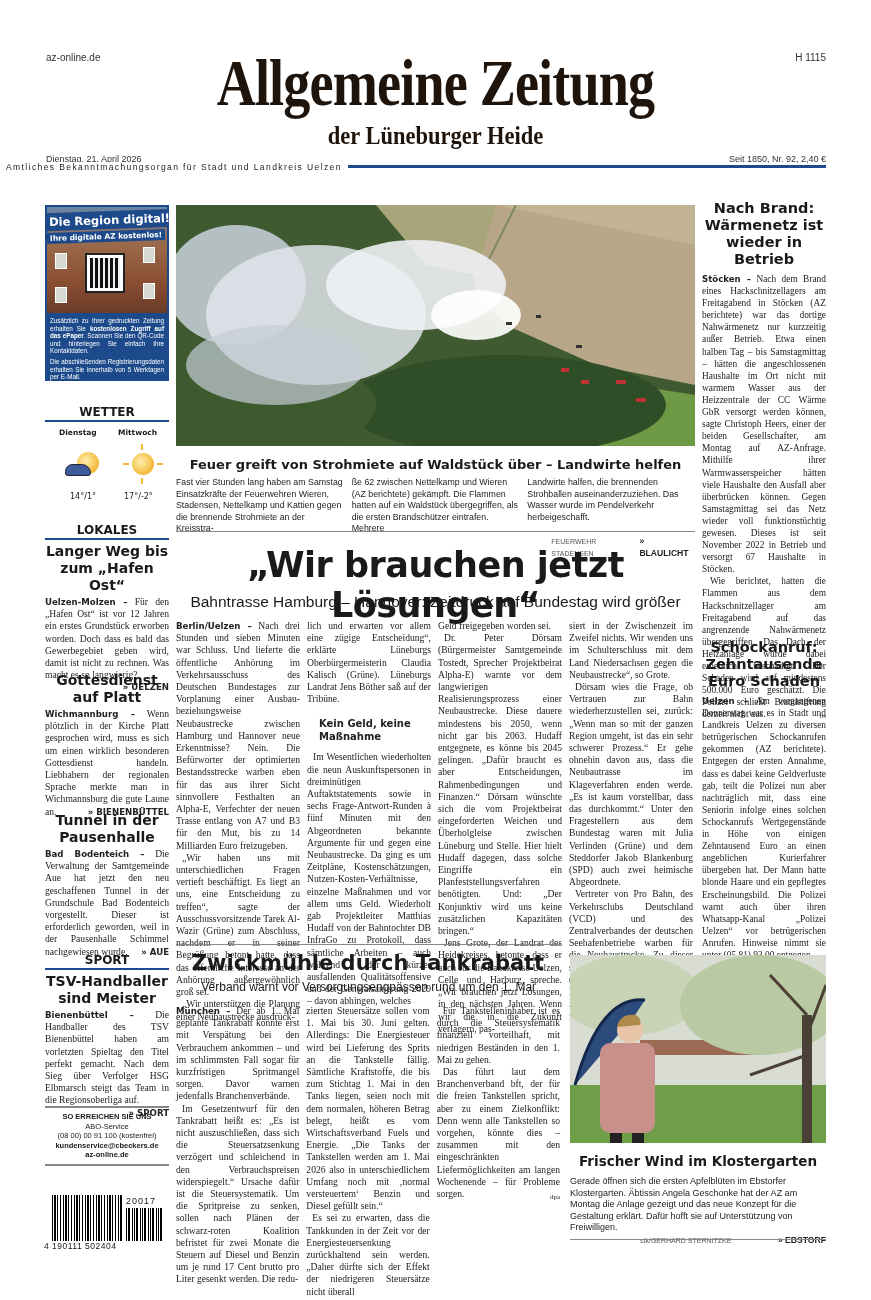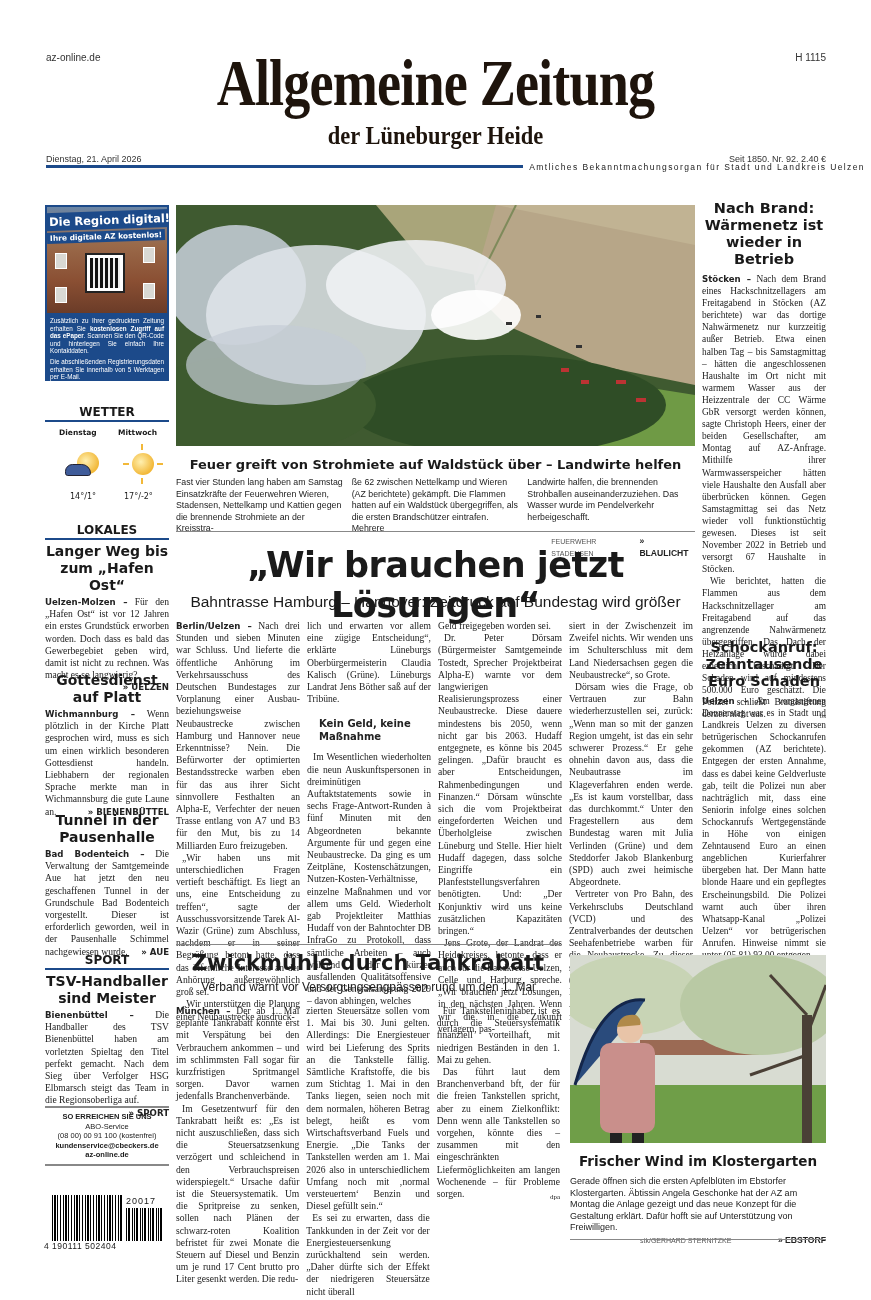--- a/index.html
+++ b/index.html
@@ -11,21 +11,21 @@
 .serif{font-family:"Liberation Serif",serif}
 .hrule{position:absolute;height:3px;background:#1c4a8a}
 .grule{position:absolute;height:2px;background:#888}
 
 #site{left:46px;top:52px;font-size:10px;color:#333}
 #hnum{right:45px;top:52px;font-size:10px;color:#333}
 #title{left:0;width:871px;top:50px;text-align:center;font-family:"Liberation Serif",serif;font-weight:bold;font-size:66px;letter-spacing:-1px;transform:scaleX(.82);color:#1e140c;line-height:1}
 #subtitle{left:0;width:871px;top:122px;text-align:center;font-weight:bold;font-size:25px;color:#1e140c;transform:scaleX(.9)}
 #date{left:46px;top:154px;font-size:9px;color:#333}
 #issue{right:45px;top:154px;font-size:9px;color:#333}
-#tagline{left:0;width:871px;top:162px;text-align:right;font-size:8.5px;letter-spacing:1.4px;color:#222}
+#tagline{left:0;width:871px;top:162px;text-align:left;font-size:8.5px;letter-spacing:1.4px;color:#222}
 #tagline span{background:#fff;padding:0 6px;position:relative;z-index:2}
 
 .body{font-size:9.6px;line-height:12.2px;text-align:justify;hyphens:auto;color:#222}
 .body b{font-family:"DejaVu Sans","Liberation Sans",sans-serif;font-size:8.6px}
 .ref{font-family:"DejaVu Sans",sans-serif;font-weight:bold;font-size:8.6px;float:right}
 .hl{font-family:"DejaVu Sans","Liberation Sans",sans-serif;font-weight:bold;text-align:center;color:#1a1a1a}
 .sec{font-family:"DejaVu Sans",sans-serif;font-weight:bold;text-align:center;font-size:12px}
 .credit{font-family:"Liberation Sans",sans-serif;font-size:7px;color:#555;text-transform:uppercase}
 
 #promo{left:45px;top:205px;width:124px;height:176px;background:#1c4a8a;overflow:hidden}

